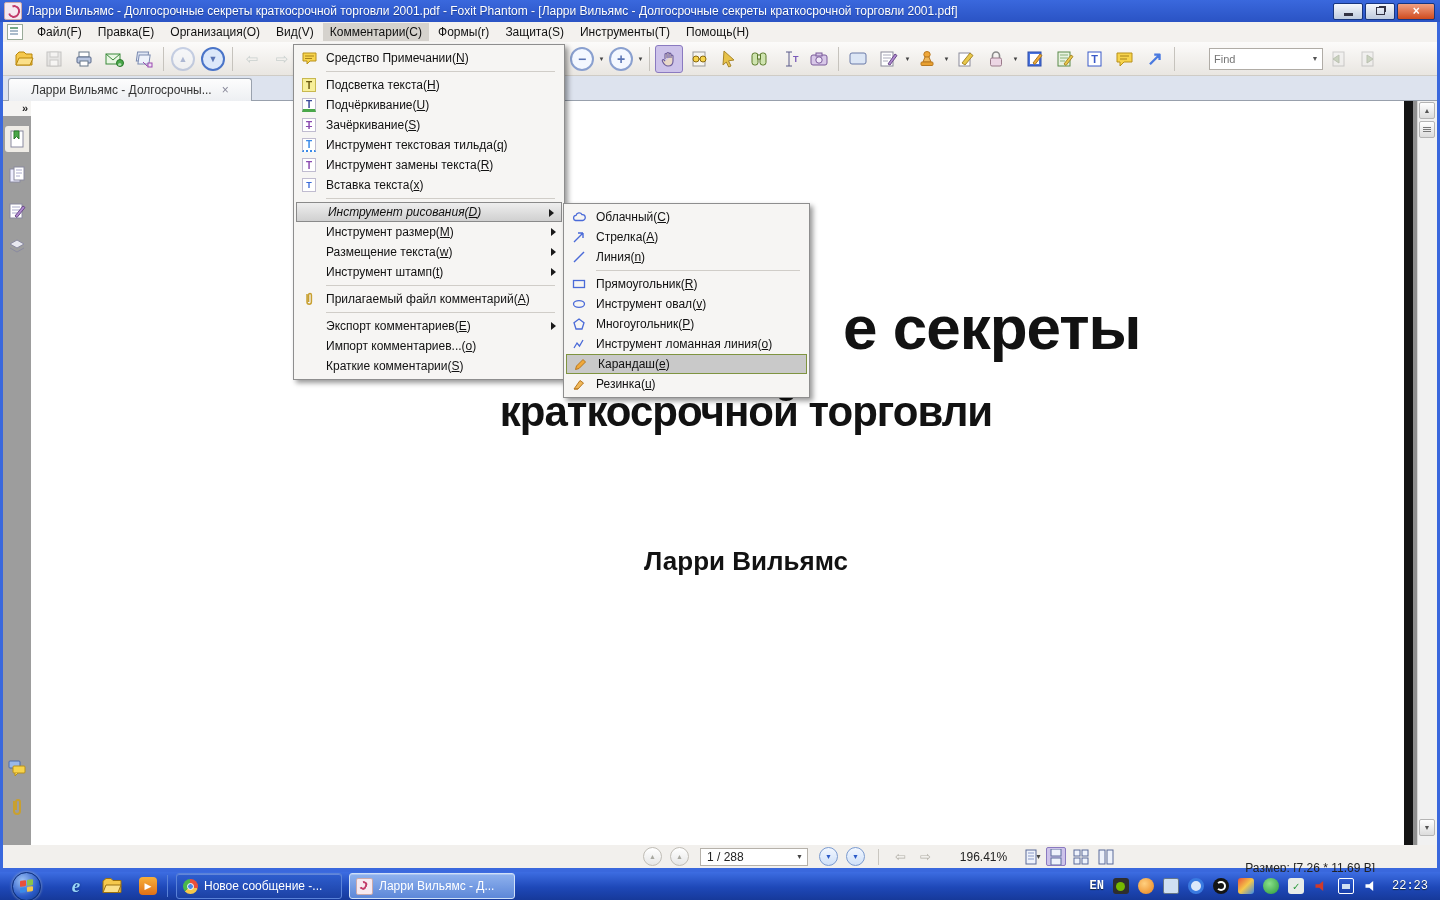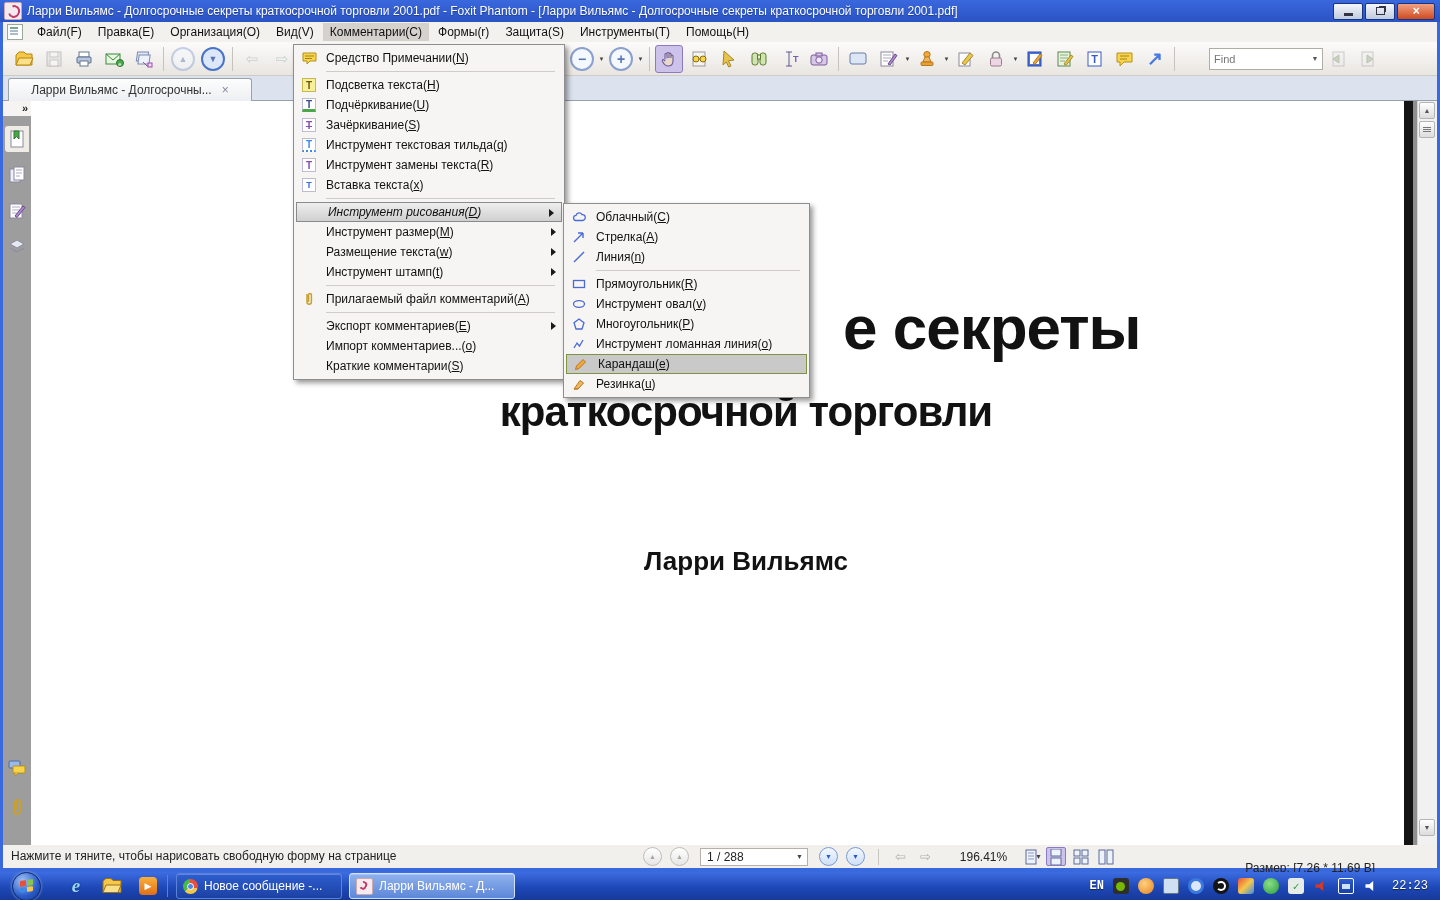--- a/index.html
+++ b/index.html
@@ -455,21 +455,20 @@
     <div class="vscroll">
       <div class="vs-btn">▲</div>
       <div class="vs-btn">
           <i class="vs-lines"></i>
         </div>
       <div class="vs-btn vs-down">▼</div>
     </div>
   </div>
 
   <div class="statusbar">
-    <span class="sb-hint">Нажмите и тяните, чтобы нарисовать свободную форму на странице</span>
     <span class="sb-center">
       <span class="sb-round">▲</span>
       <span class="sb-round">▲</span>
       <span class="pagecombo">
         <span>1 / 288</span>
         <span class="cdd">▼</span>
       </span>
       <span class="sb-round on">▼</span>
       <span class="sb-round on">▼</span>
       <span class="sb-sep"></span>

